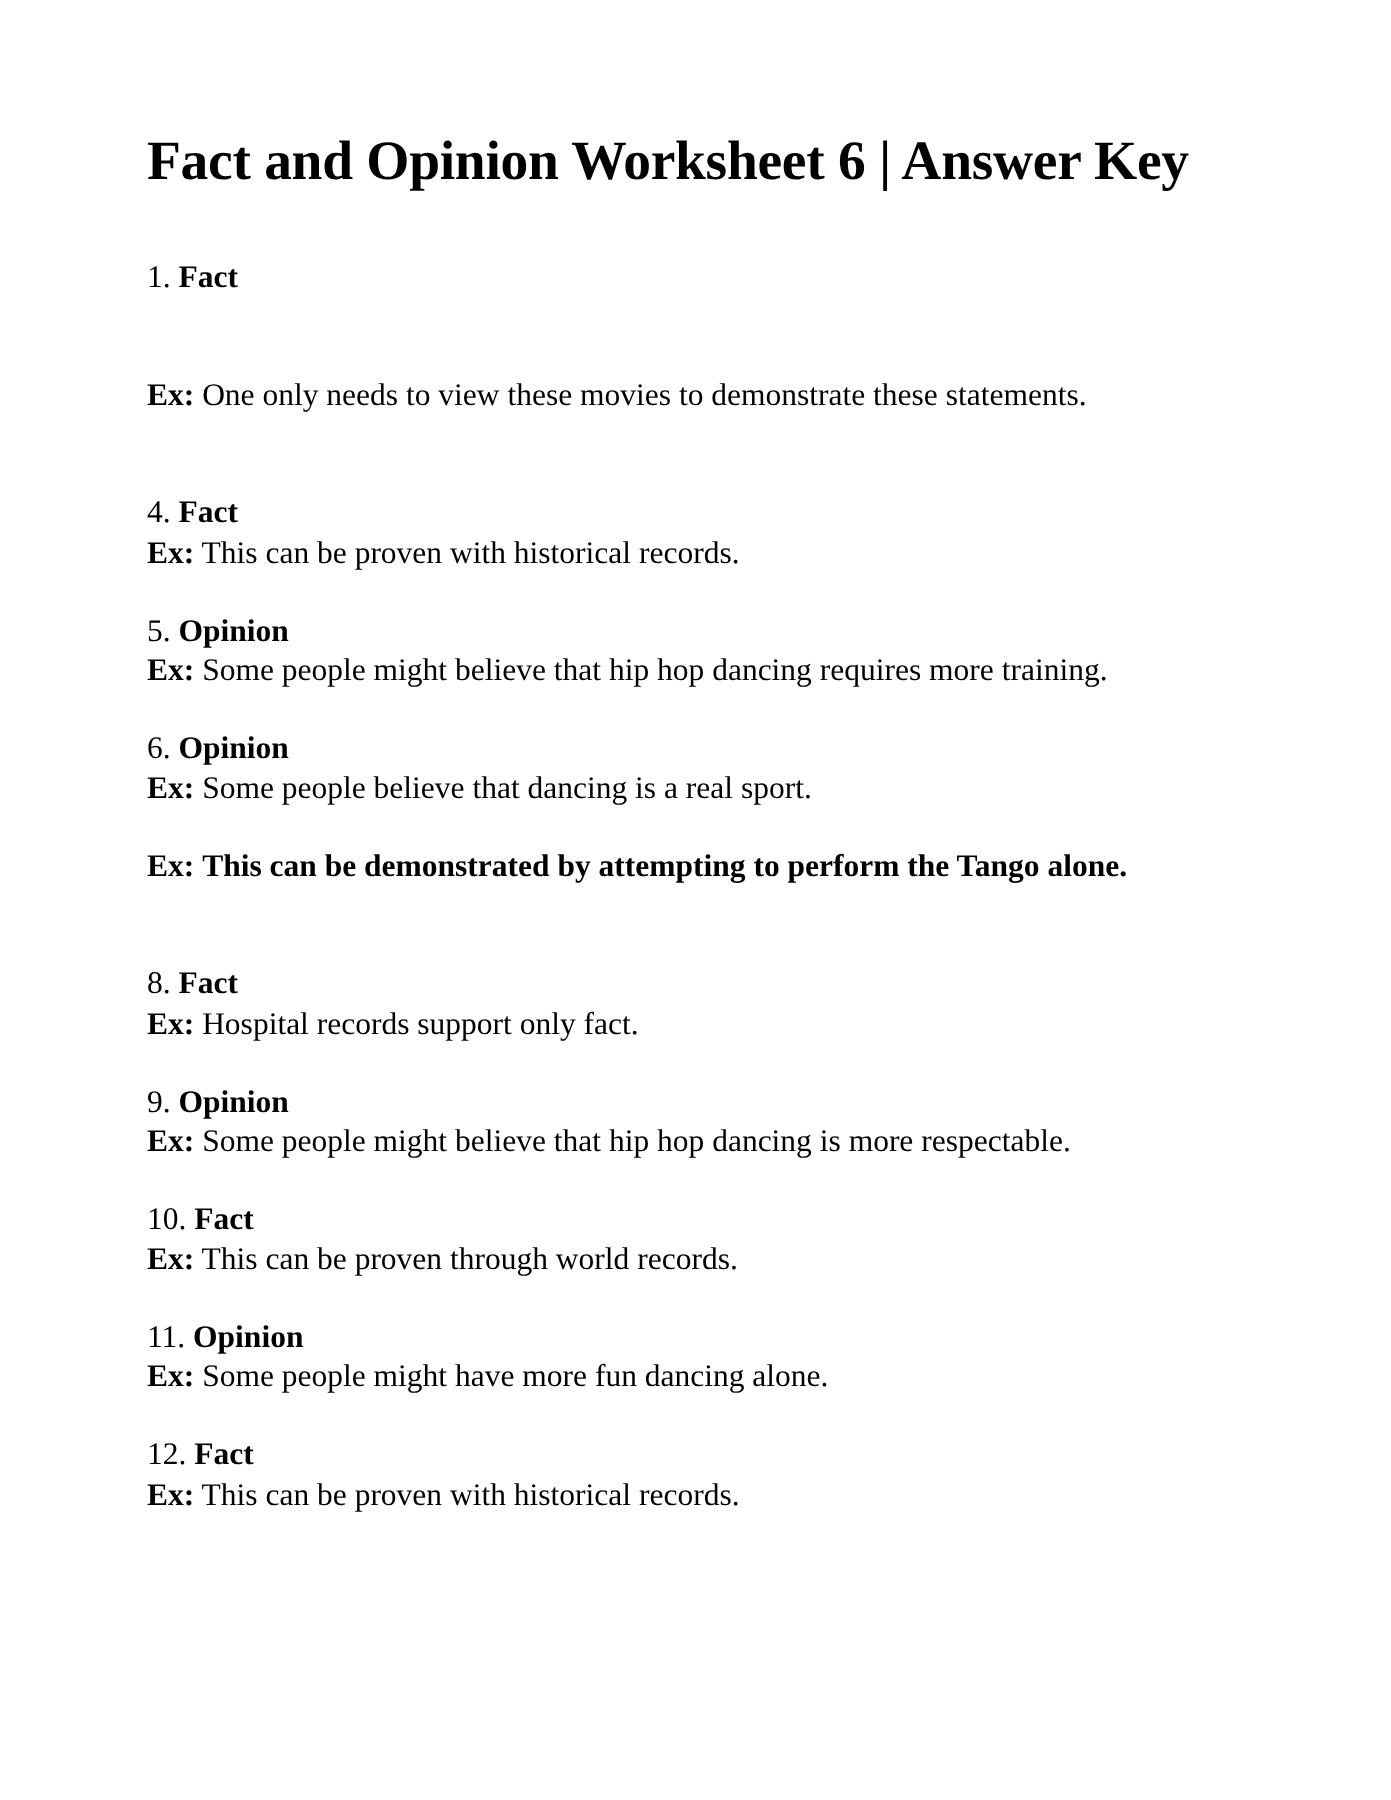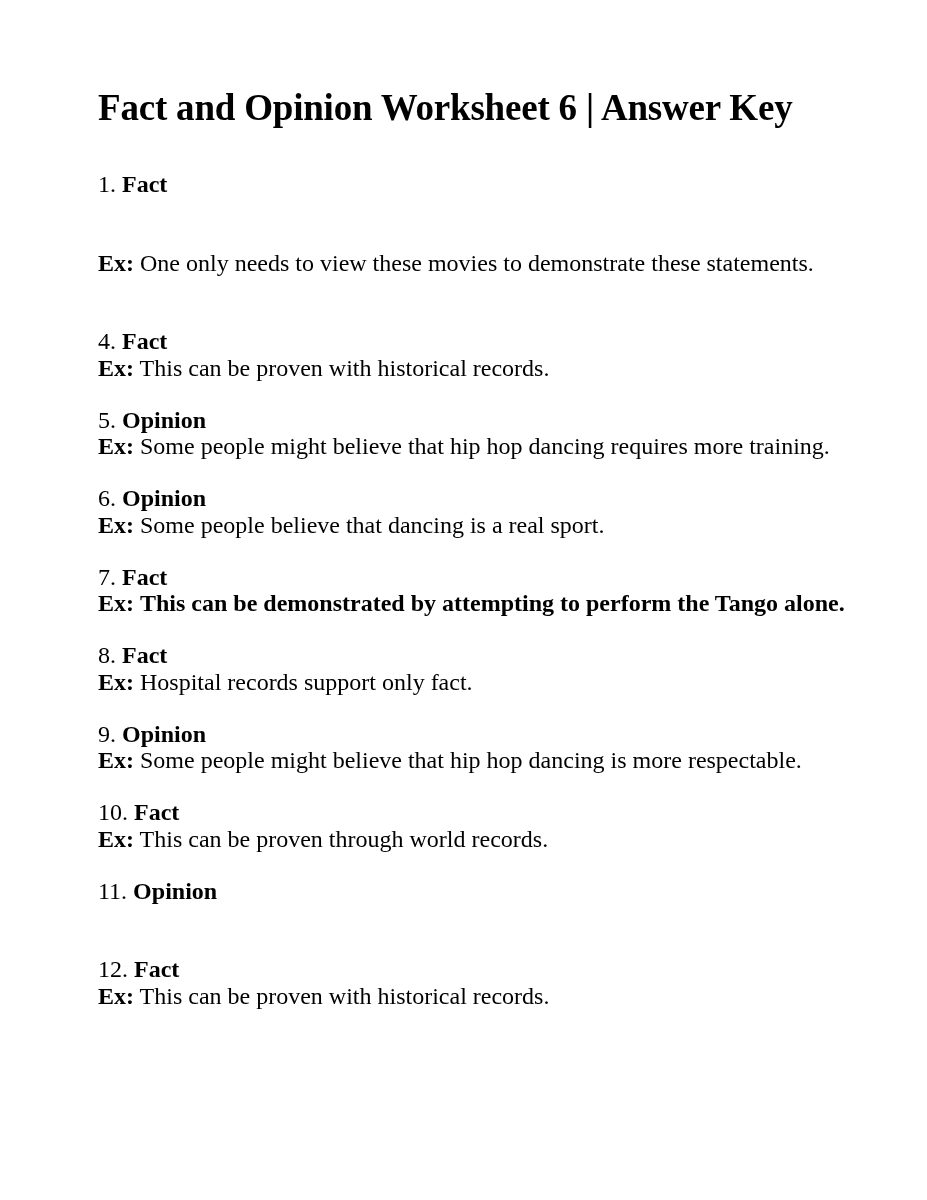--- a/index.html
+++ b/index.html
@@ -27,21 +27,21 @@
       white-space: nowrap;
     }
     .answers {
       position: absolute;
       left: 98px;
       top: 171px;
       width: 780px;
     }
     .answer-item {
       height: 78.5px;
-      font-size: 24px;
+      font-size: 21px;
       line-height: 26.5px;
     }
     .answer-line {
       white-space: nowrap;
     }
     .answer-verdict {
       font-weight: bold;
     }
     .ex-label {
       font-weight: bold;
@@ -68,35 +68,35 @@
   </div>
   <div class="answer-item">
     <div class="answer-line"><span>5.</span> <span class="answer-verdict">Opinion</span></div>
     <div class="answer-line"><span class="ex-label">Ex:</span> <span class="explanation">Some people might believe that hip hop dancing requires more training.</span></div>
   </div>
   <div class="answer-item">
     <div class="answer-line"><span>6.</span> <span class="answer-verdict">Opinion</span></div>
     <div class="answer-line"><span class="ex-label">Ex:</span> <span class="explanation">Some people believe that dancing is a real sport.</span></div>
   </div>
   <div class="answer-item">
-    <div class="answer-line"><span>7.</span> <span class="answer-verdict">Fact</span></div>
     <div class="answer-line"><span class="ex-label">Ex:</span> <span class="explanation bold">This can be demonstrated by attempting to perform the Tango alone.</span></div>
   </div>
   <div class="answer-item">
     <div class="answer-line"><span>8.</span> <span class="answer-verdict">Fact</span></div>
     <div class="answer-line"><span class="ex-label">Ex:</span> <span class="explanation">Hospital records support only fact.</span></div>
   </div>
   <div class="answer-item">
     <div class="answer-line"><span>9.</span> <span class="answer-verdict">Opinion</span></div>
     <div class="answer-line"><span class="ex-label">Ex:</span> <span class="explanation">Some people might believe that hip hop dancing is more respectable.</span></div>
   </div>
   <div class="answer-item">
     <div class="answer-line"><span>10.</span> <span class="answer-verdict">Fact</span></div>
     <div class="answer-line"><span class="ex-label">Ex:</span> <span class="explanation">This can be proven through world records.</span></div>
   </div>
   <div class="answer-item">
     <div class="answer-line"><span>11.</span> <span class="answer-verdict">Opinion</span></div>
+    <div class="answer-line"><span class="ex-label">Ex:</span> <span class="explanation">Some people might have more fun dancing alone.</span></div>
   </div>
   <div class="answer-item">
     <div class="answer-line"><span>12.</span> <span class="answer-verdict">Fact</span></div>
     <div class="answer-line"><span class="ex-label">Ex:</span> <span class="explanation">This can be proven with historical records.</span></div>
   </div>
 </div>
 
 </body></html>

